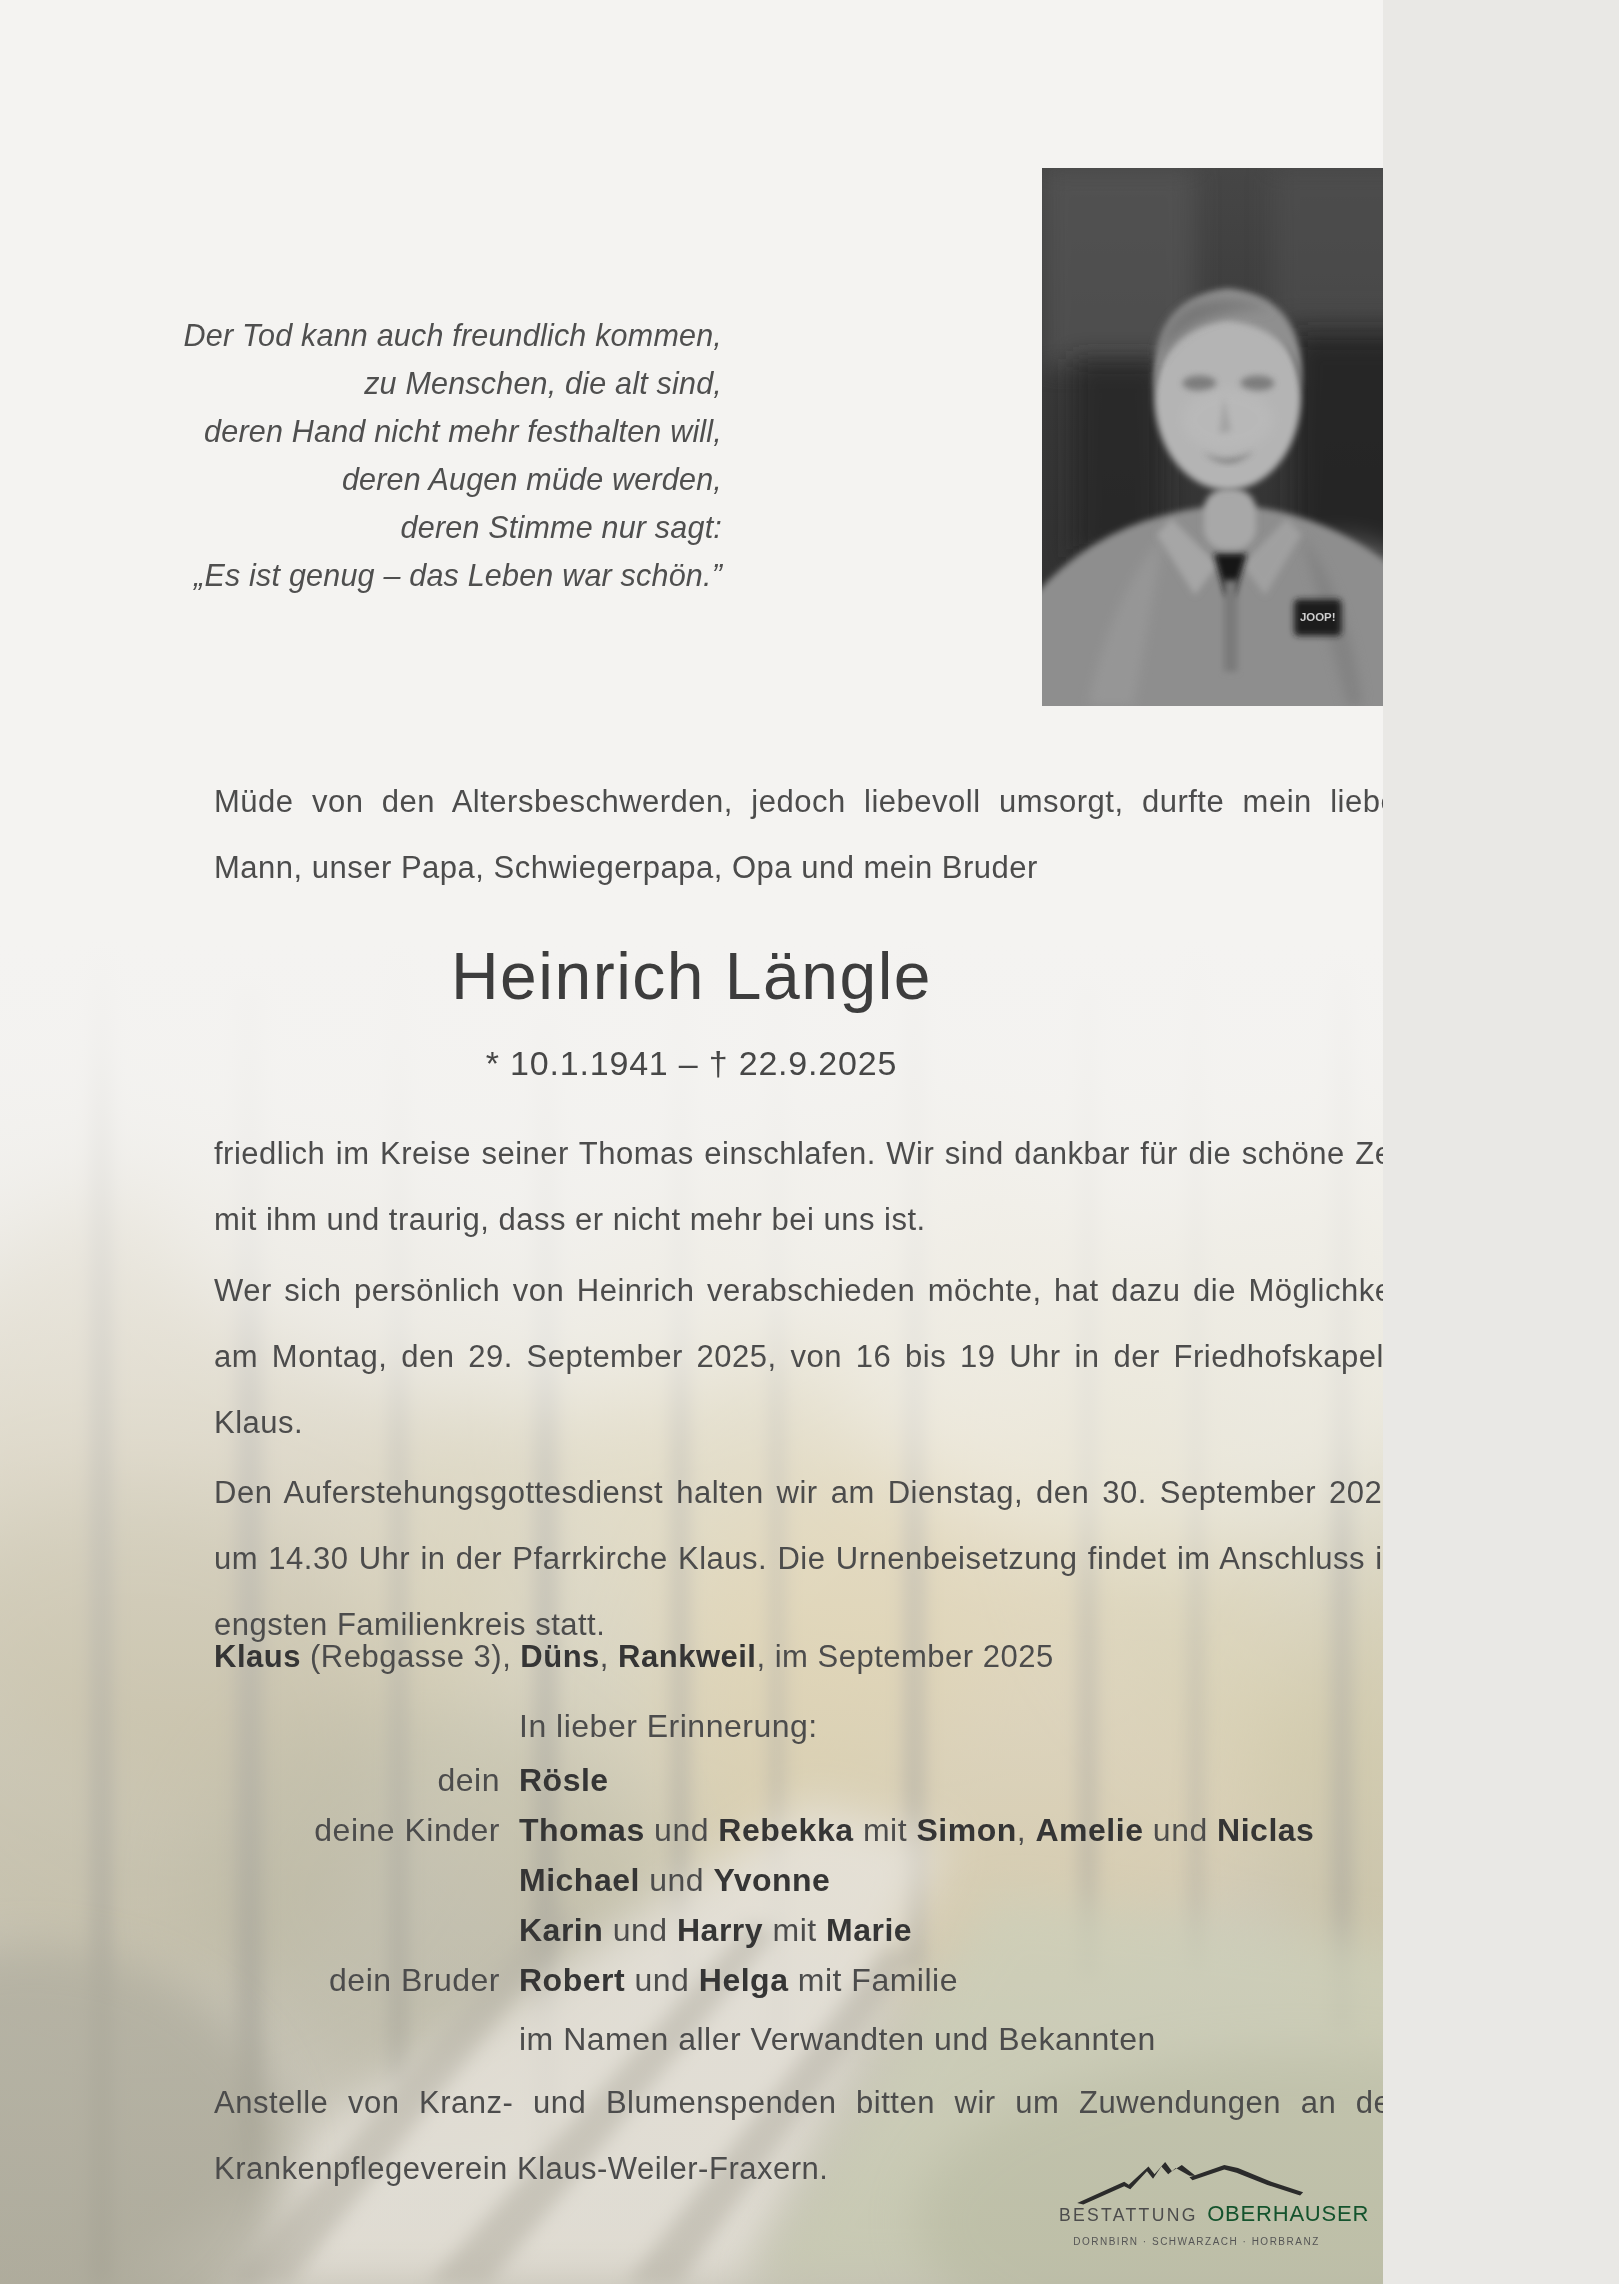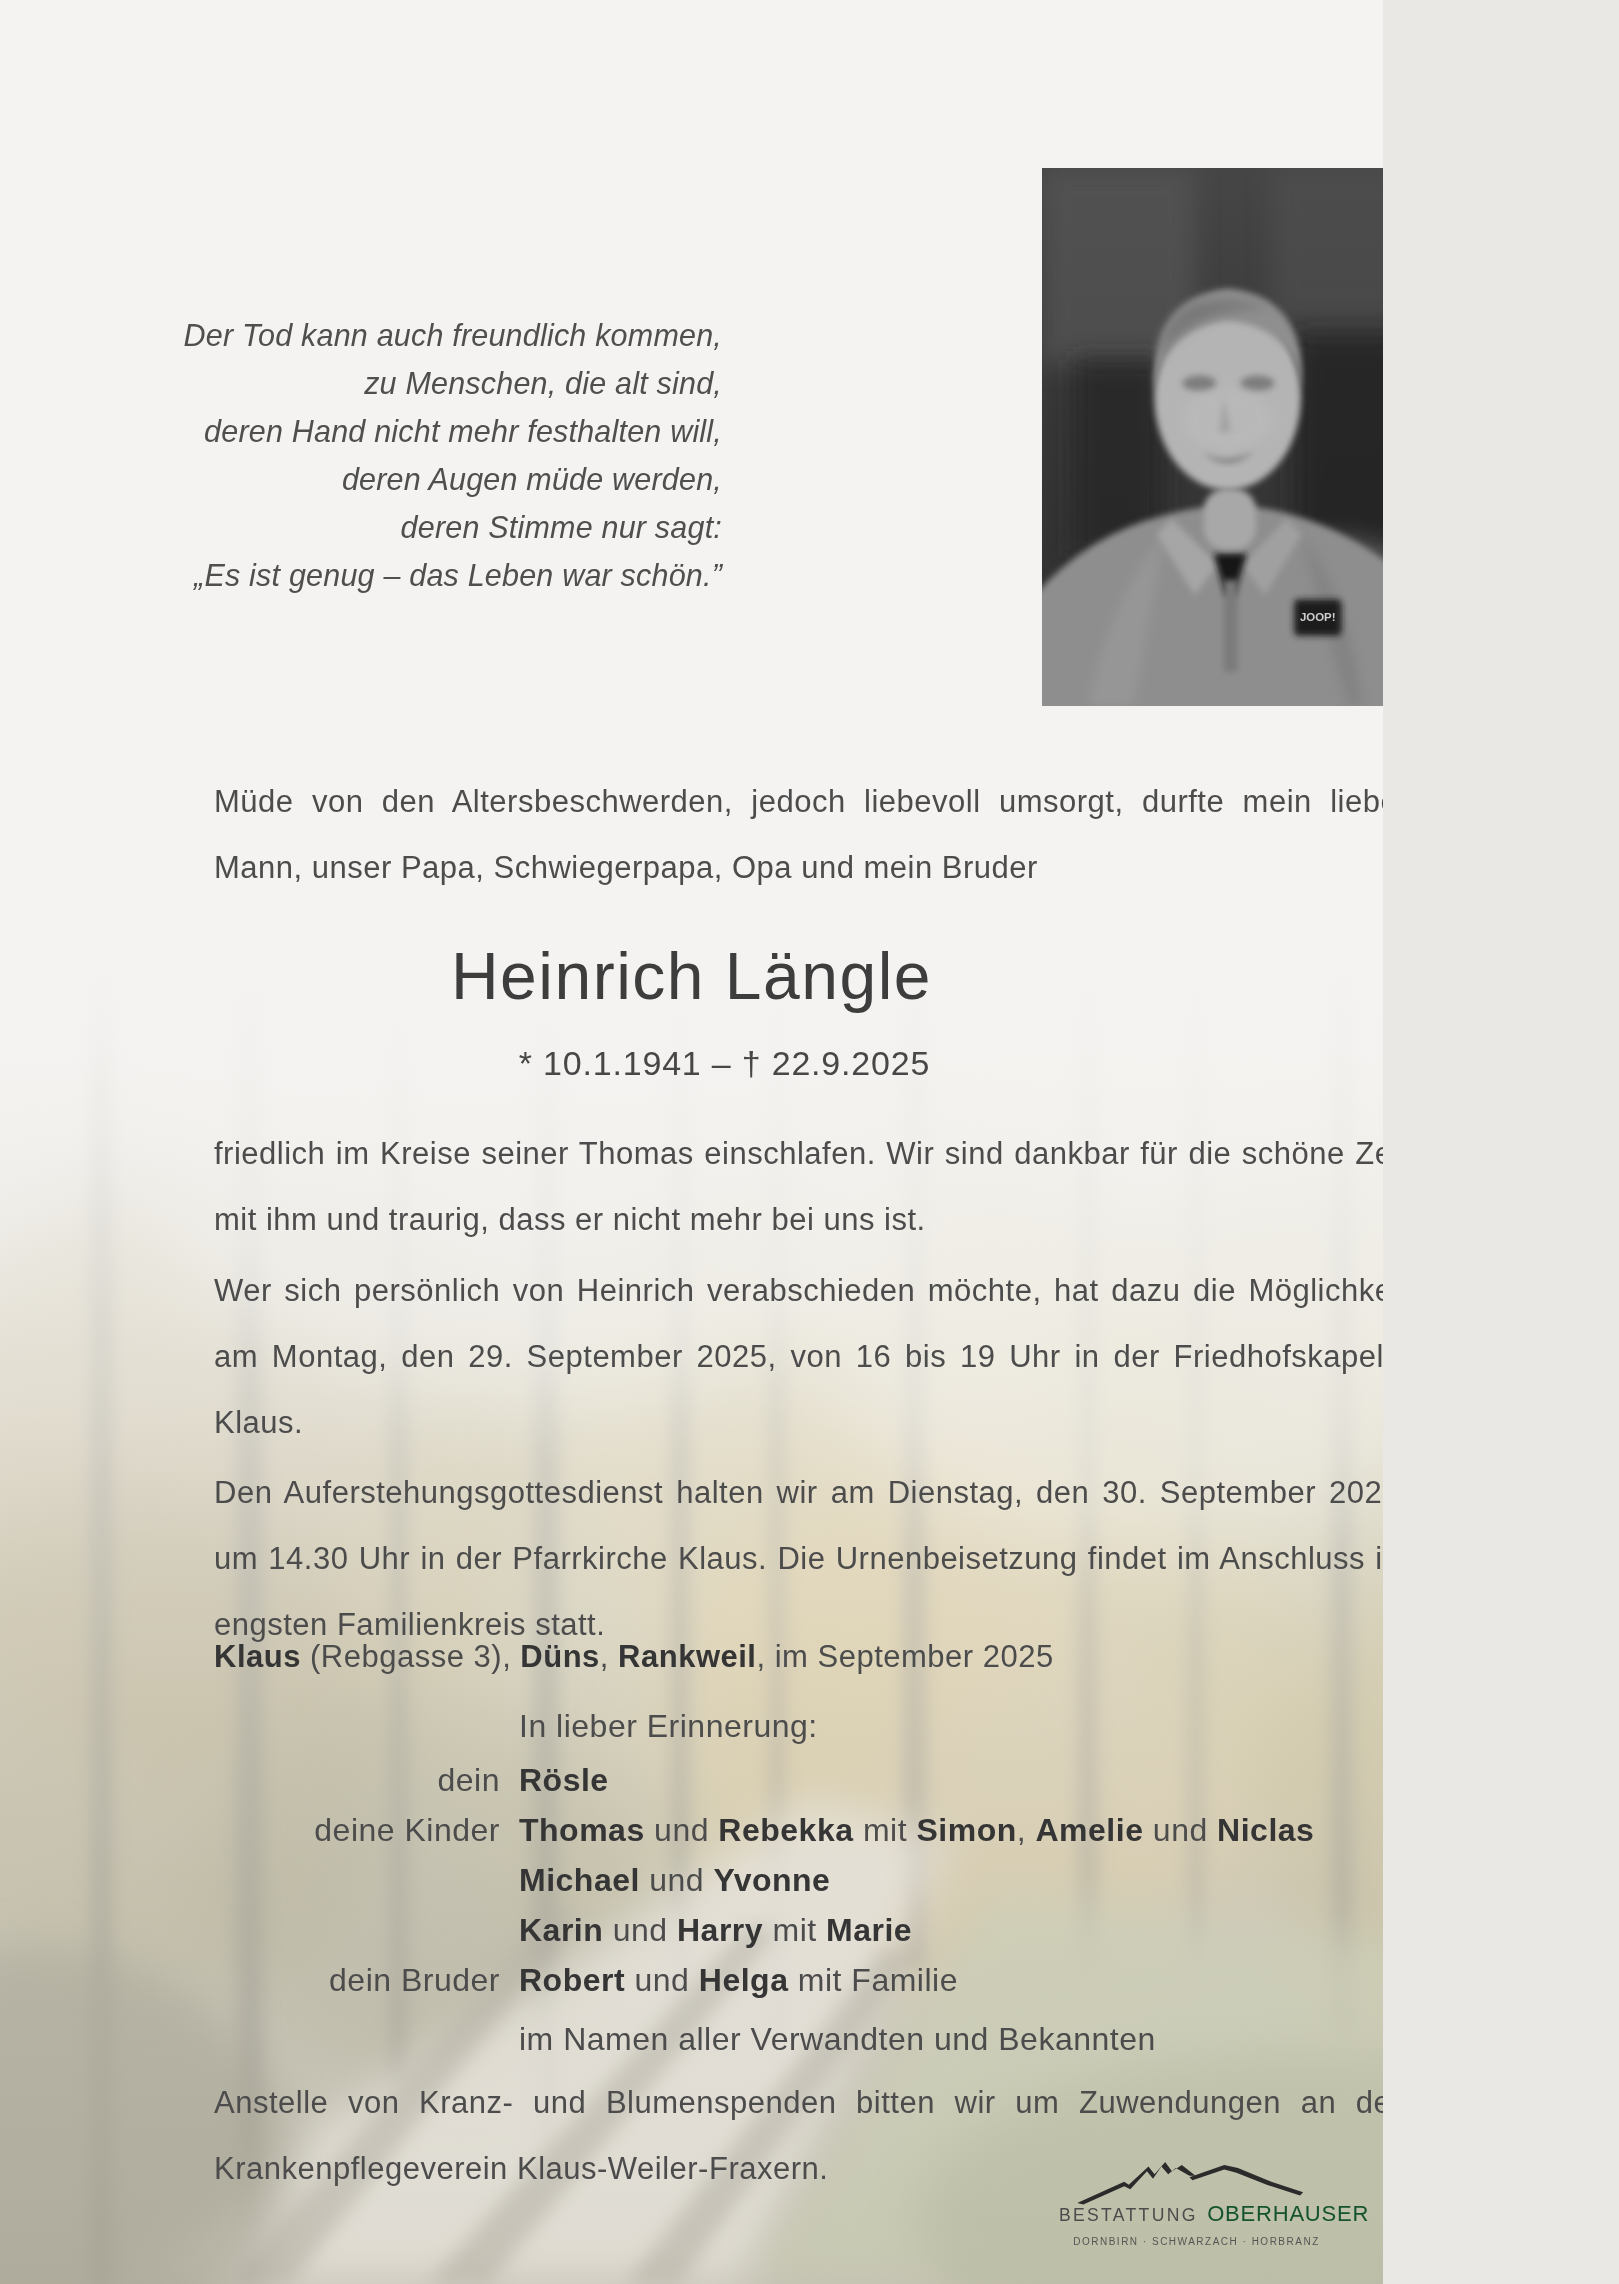--- a/index.html
+++ b/index.html
@@ -47,21 +47,21 @@
   .p3{top:1460px;}
   .place{top:1624px;text-align:left;}
   .donation{top:2070px;}
   .name{
     position:absolute;top:937px;left:0;width:100%;margin:0;
     text-align:center;font-size:66px;line-height:79px;font-weight:400;
     letter-spacing:1.5px;color:#3d3d3d;
   }
   .dates{
     position:absolute;top:1044px;left:0;width:100%;
-    text-align:center;font-size:34px;letter-spacing:0.8px;color:#474747;padding-left:33px;
+    text-align:center;font-size:34px;letter-spacing:0.8px;color:#474747;
   }
   .strong{font-weight:bold;color:#353535;}
   
   .rem-heading{
     position:absolute;top:1708px;left:519px;
     font-size:32px;letter-spacing:0.5px;color:#4c4c4c;
   }
   .rem-rows{position:absolute;top:1762px;left:214px;width:1195px;}
   .rem-row{display:flex;align-items:baseline;height:50px;font-size:32px;letter-spacing:0.5px;}
   .rem-label{width:286px;text-align:right;flex:0 0 286px;color:#4c4c4c;}

